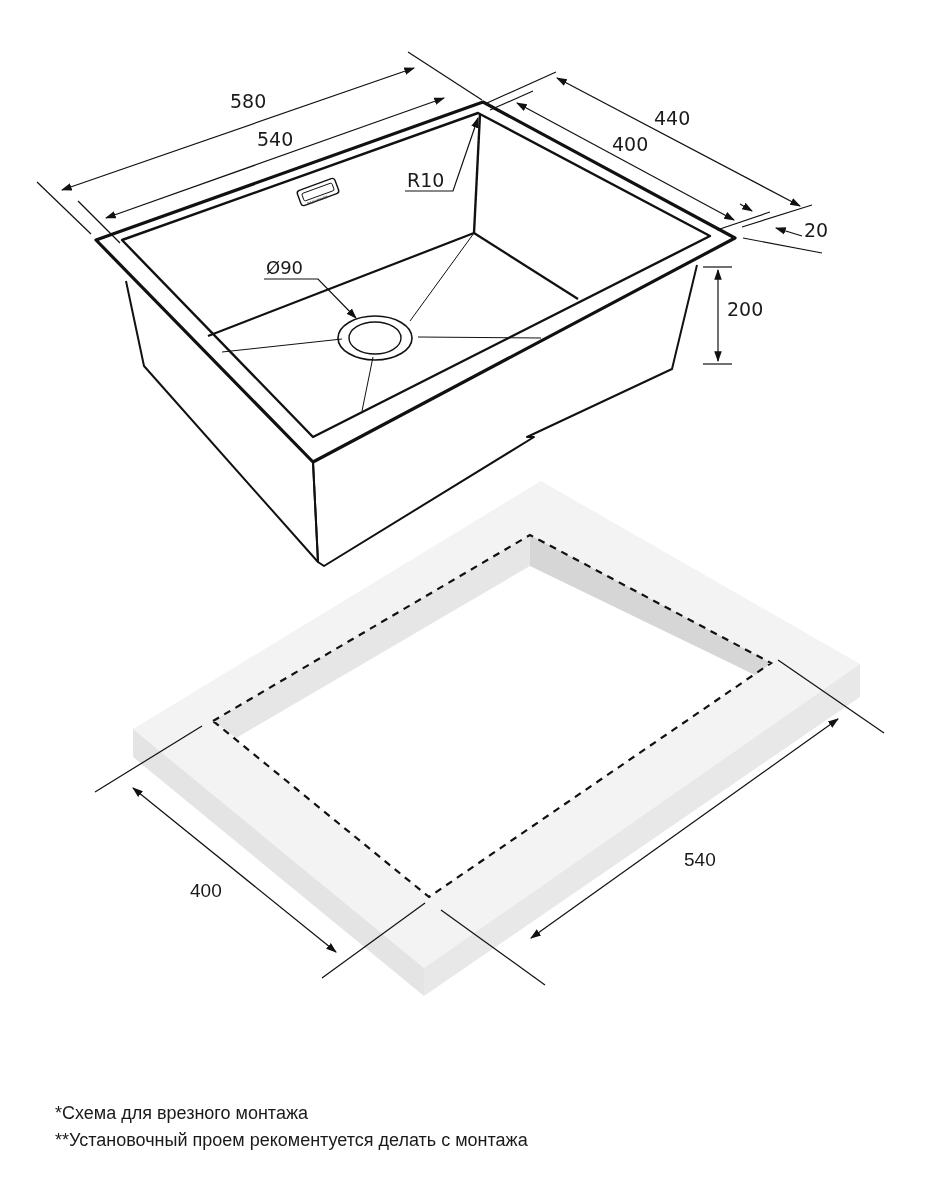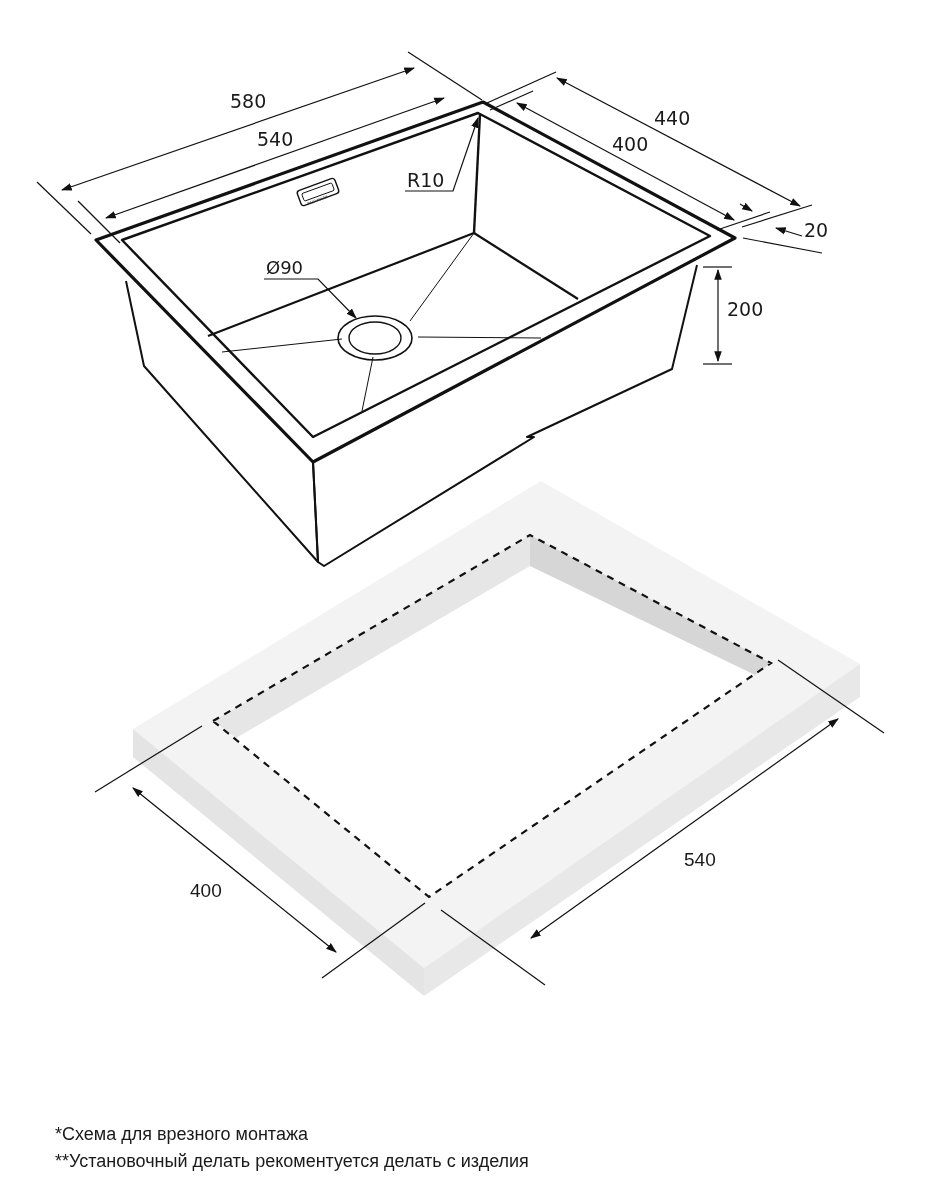--- a/index.html
+++ b/index.html
@@ -3,21 +3,21 @@
   <meta charset="utf-8">
   <style>
     html, body { margin: 0; padding: 0; background: #ffffff; }
     body { width: 944px; height: 1200px; position: relative; overflow: hidden;
            font-family: "Liberation Sans", "DejaVu Sans", sans-serif; color: #111; }
     #drawing { position: absolute; left: 0; top: 0; width: 944px; height: 1200px; }
     .dim-text { font-family: "DejaVu Sans", "Liberation Sans", sans-serif; font-size: 19px; fill: #1a1a1a; }
     .dim-text-small { font-family: "DejaVu Sans", "Liberation Sans", sans-serif; font-size: 18px; fill: #1a1a1a; }
     .cut-text { font-family: "Liberation Sans", "DejaVu Sans", sans-serif; font-size: 19px; fill: #1a1a1a; }
     .notes { position: absolute; left: 55px; top: 1100px; font-size: 18px; line-height: 27px;
-             font-family: "Liberation Sans", "DejaVu Sans", sans-serif; color: #1a1a1a; margin-top: 21px; }
+             font-family: "Liberation Sans", "DejaVu Sans", sans-serif; color: #1a1a1a; }
     .notes div { white-space: nowrap; }
   </style>
 </head>
 <body>
 
 <svg id="drawing" viewBox="0 0 944 1200" xmlns="http://www.w3.org/2000/svg">
   <defs>
     <marker id="arr" viewBox="0 0 10 10" refX="9" refY="5" markerWidth="9" markerHeight="9" orient="auto-start-reverse">
       <path d="M0,1.5 L10,5 L0,8.5 z" fill="#111"></path>
     </marker>
@@ -129,14 +129,14 @@
   <text class="dim-text" x="407" y="187">R10</text>
 
   <g stroke="#111" stroke-width="1.2" fill="none">
     <polyline points="264,279 318,279 356,318" marker-end="url(#arr)"></polyline>
   </g>
   <text class="dim-text-small" x="266" y="274">Ø90</text>
 </svg>
 
 <div class="notes">
   <div>*Схема для врезного монтажа</div>
-  <div>**Установочный делать рекоментуется делать с изделия</div>
+  <div>**Установочный проем рекоментуется делать с монтажа</div>
 </div>
 
 </body></html>

